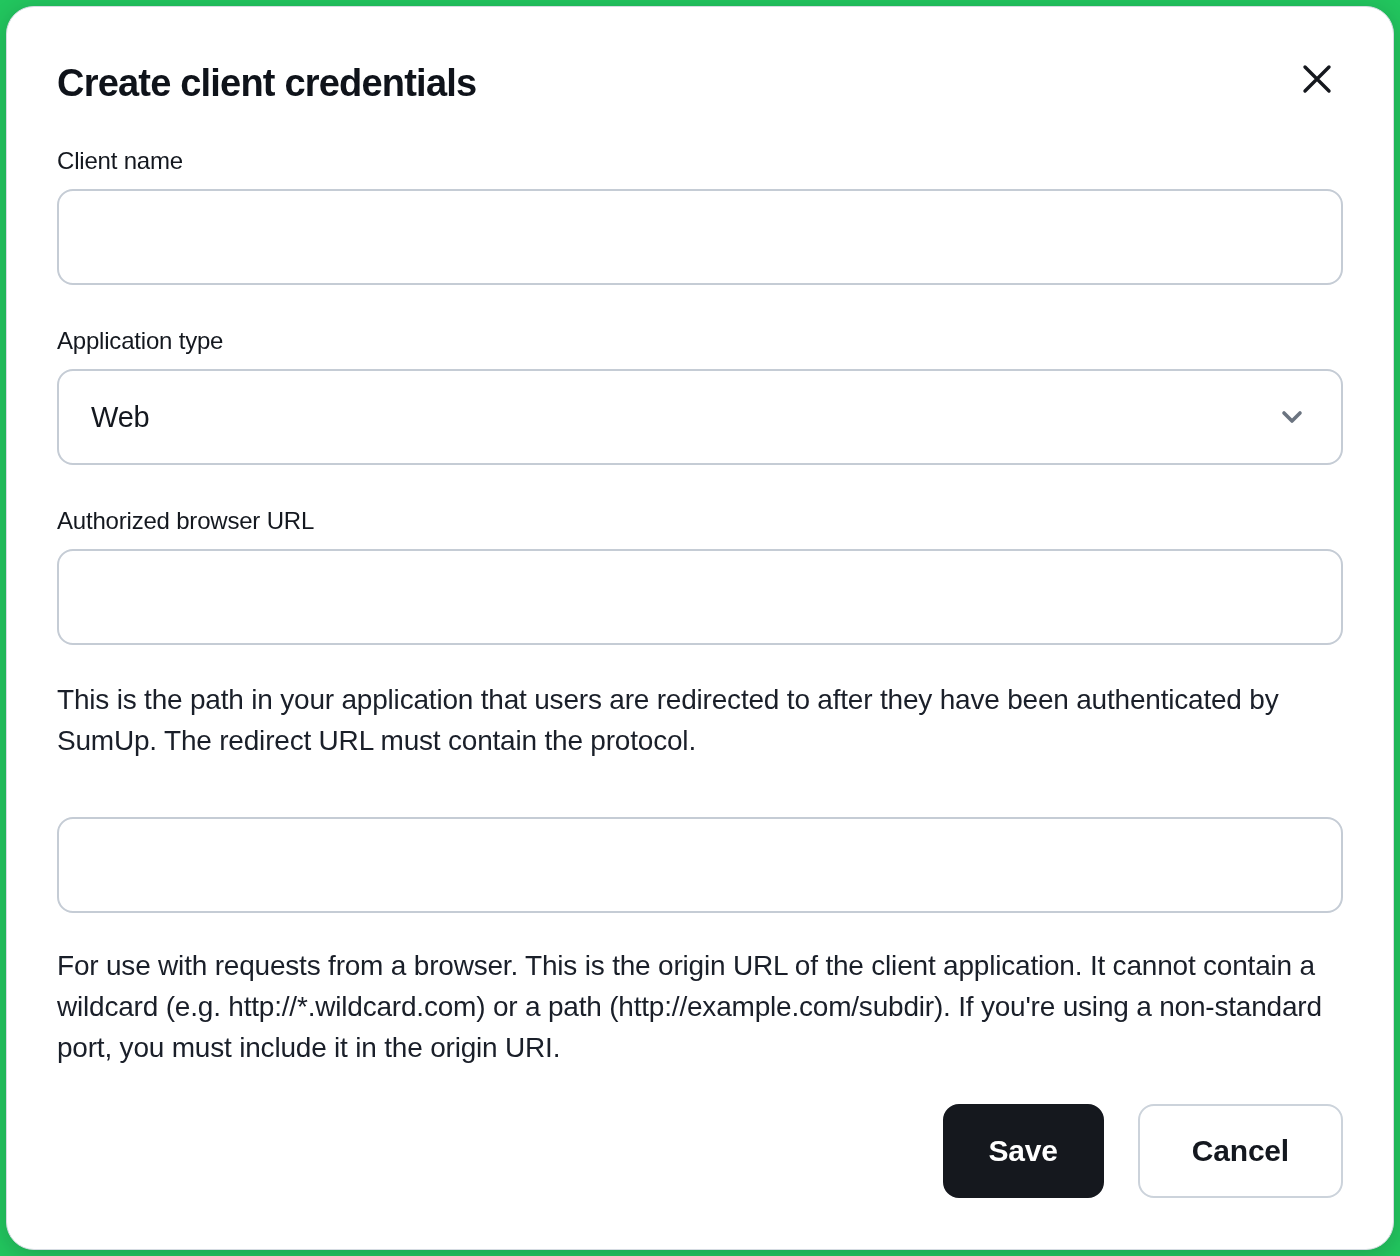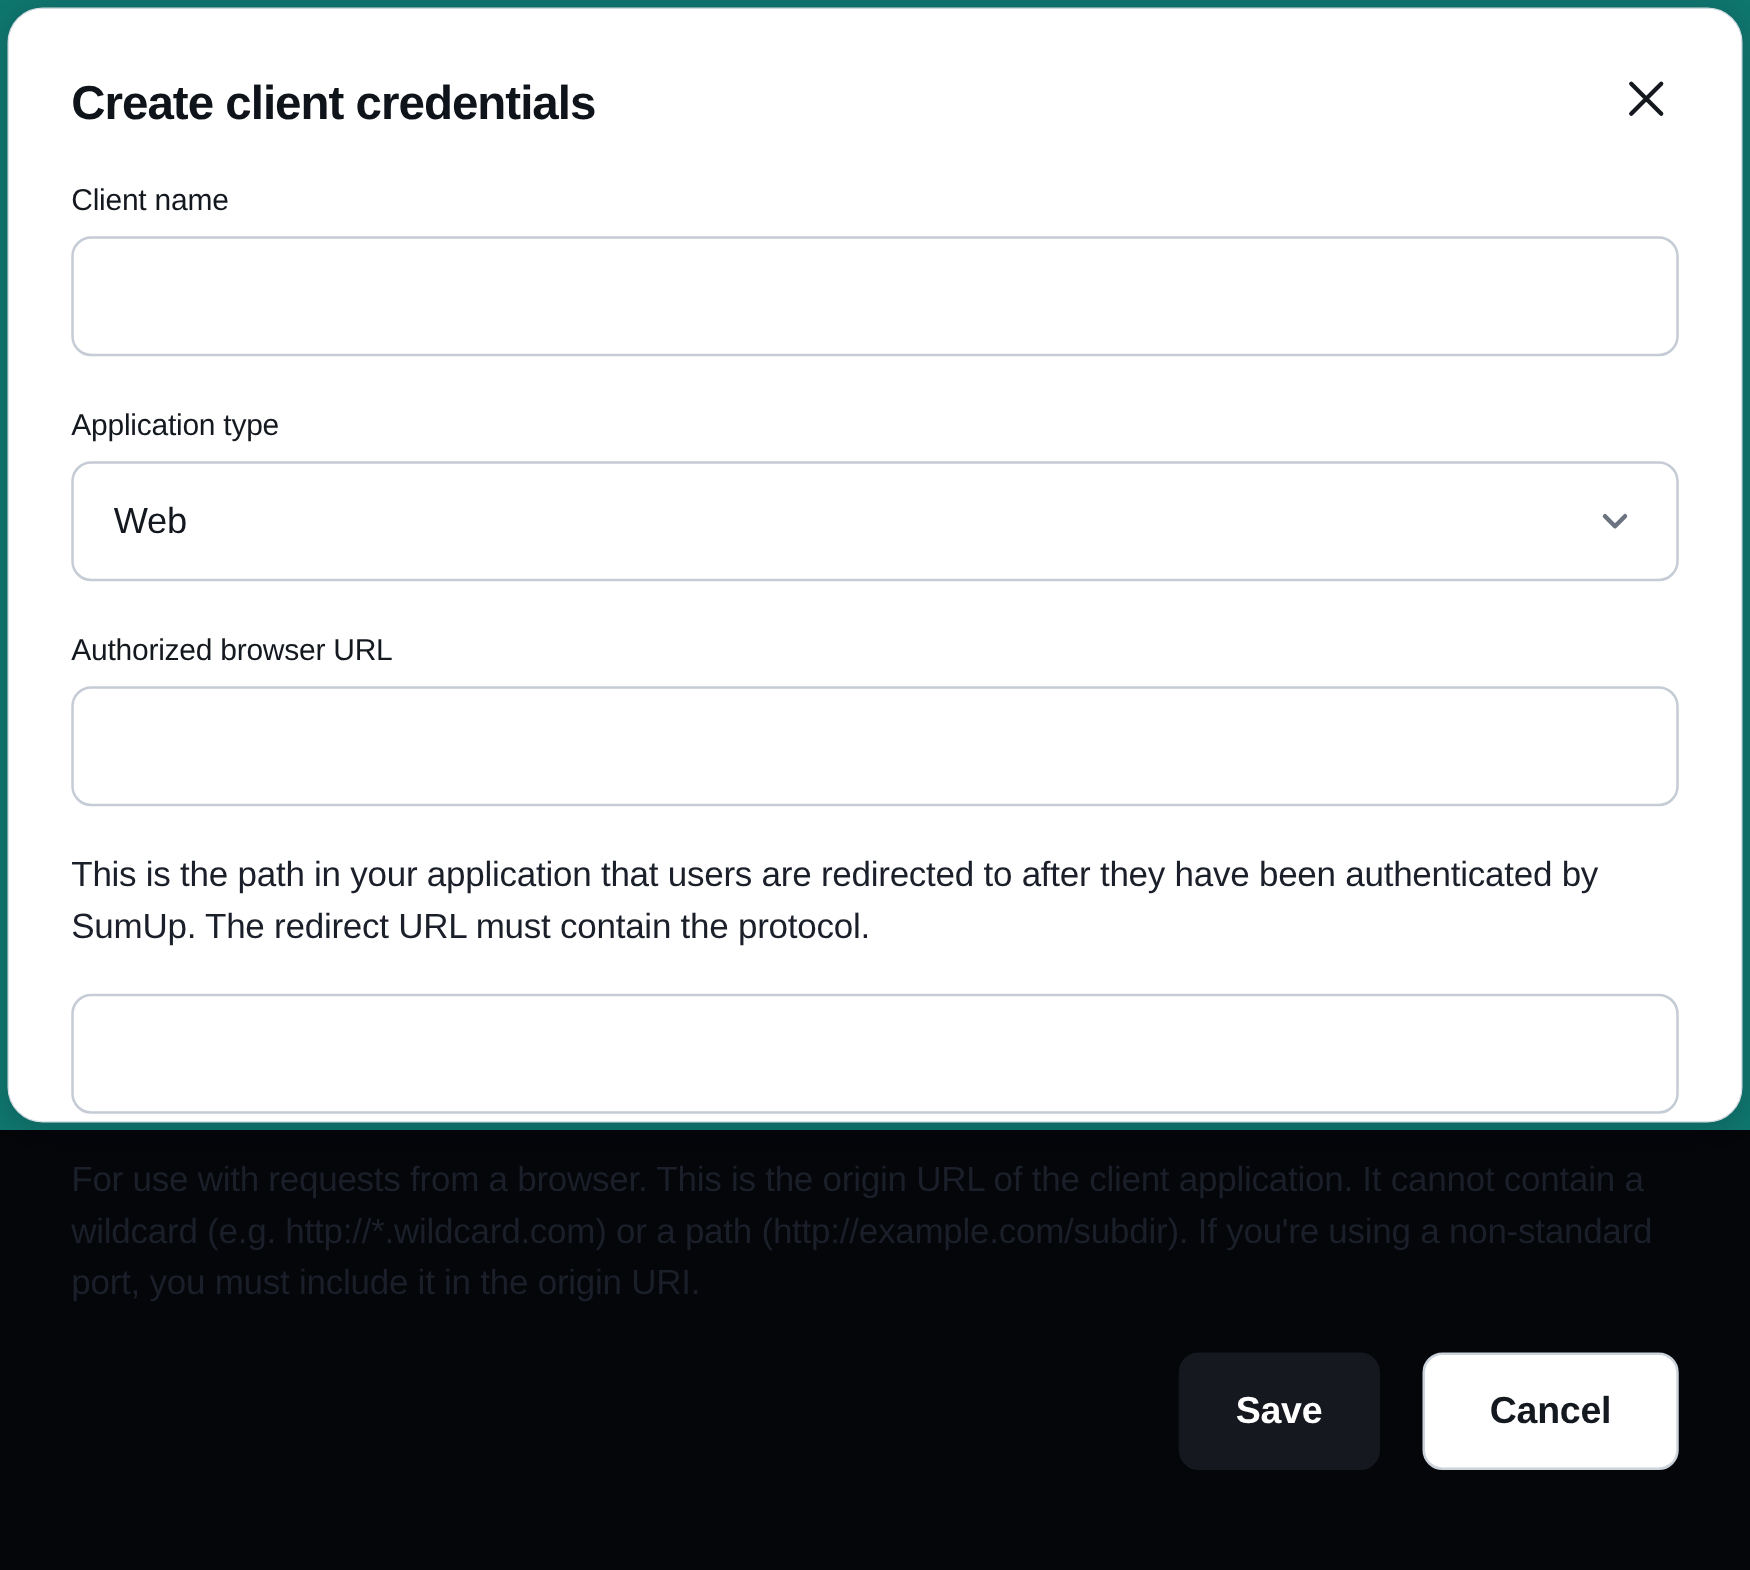--- a/index.html
+++ b/index.html
@@ -8,22 +8,22 @@
     width: 1400px;
     height: 1256px;
     background: #04060a;
     font-family: "Liberation Sans", sans-serif;
     overflow: hidden;
   }
 
   .backdrop {
     position: relative;
     width: 1400px;
-    height: 904px;
-    background: #0f766e;
+    height: 1256px;
+    background: #22c55e;
   }
 
   .modal {
     position: absolute;
     left: 6px;
     top: 6px;
     right: 6px;
     bottom: 6px;
     background: #ffffff;
     border: 1px solid #d5dbe2;
@@ -115,21 +115,21 @@
     align-items: center;
     justify-content: center;
   }
 
   .help-text {
     font-size: 28px;
     line-height: 41px;
     color: #1a1f29;
     letter-spacing: -0.2px;
     margin-top: -4px;
-    margin-bottom: 34px;
+    margin-bottom: 56px;
     max-width: 1290px;
   }
 
   .actions-row {
     display: flex;
     justify-content: flex-end;
     align-items: center;
     gap: 34px;
     margin-top: 36px;
   }

